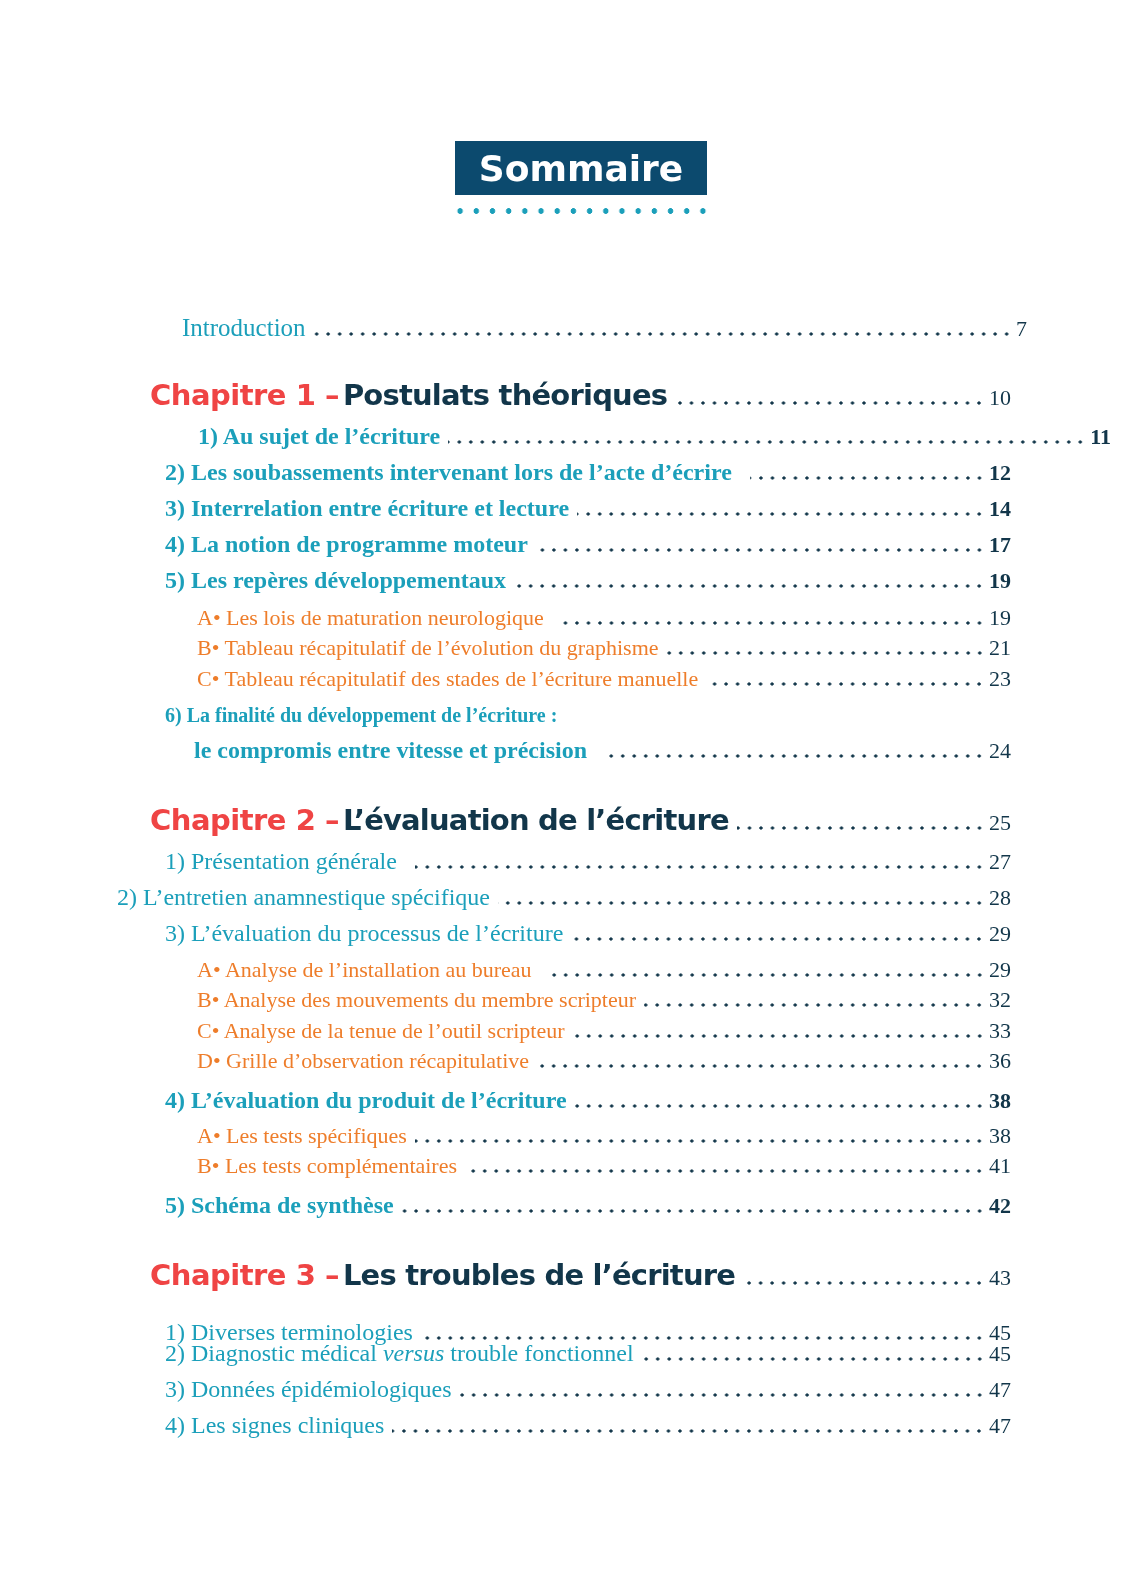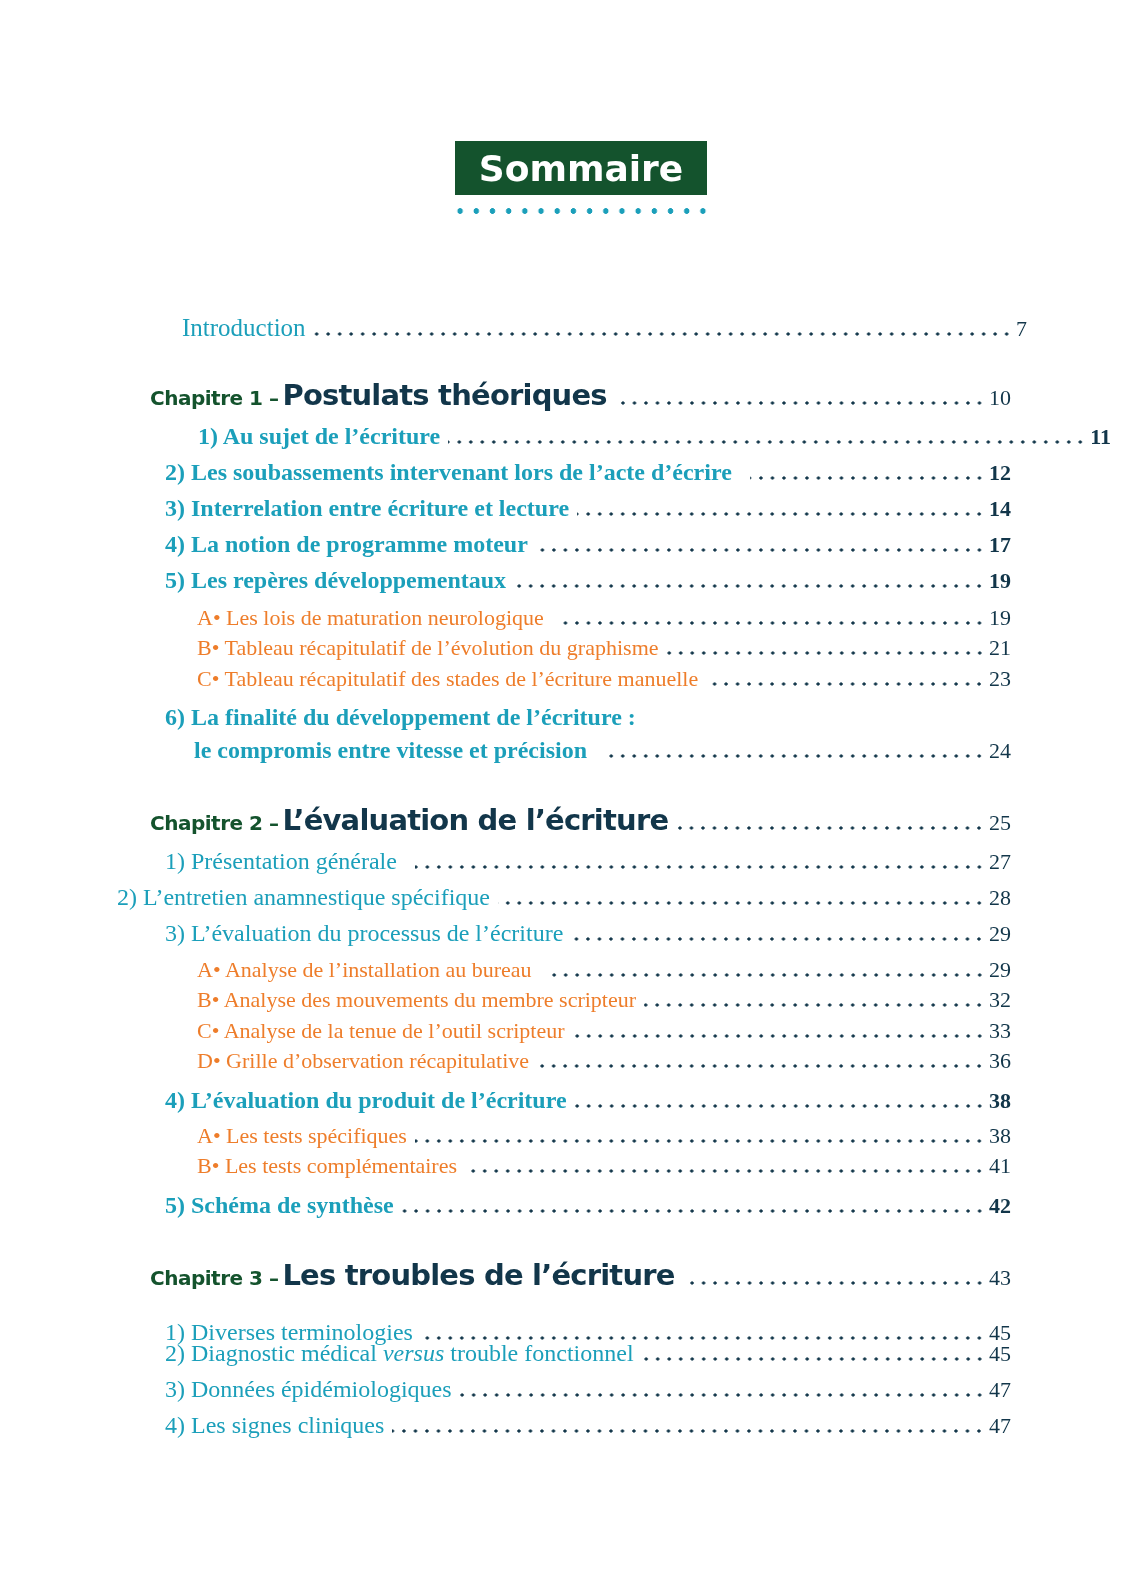--- a/index.html
+++ b/index.html
@@ -1,46 +1,46 @@
 <!DOCTYPE html>
 <html><head>
 <meta charset="utf-8">
 <style>
   html, body { margin:0; padding:0; background:#ffffff; }
   body { width:1142px; height:1575px; position:relative; overflow:hidden; }
   .title-box {
     position:absolute; left:455px; top:141px; width:252px; height:54px;
-    background:#14532d; color:#fff; display:flex; align-items:center; justify-content:center;
+    background:#0c4a6e; color:#fff; display:flex; align-items:center; justify-content:center;
     font-family:"DejaVu Sans", sans-serif; font-weight:bold; font-size:36px;
   }
   .title-dots {
     position:absolute; left:452px; top:207px; width:260px; height:8px;
     background-image: radial-gradient(circle, #1b9fba 2.6px, transparent 3px);
     background-size: 16.2px 8px; background-repeat: repeat-x;
   }
   .toc { position:absolute; left:0; top:0; width:1142px; }
   .row {
     position:absolute; left:0; width:1142px; display:flex; align-items:baseline;
     font-family:"Liberation Serif", serif; white-space:nowrap;
   }
   .row .label { flex:0 0 auto; }
   .row .leader {
     flex:1 1 auto; margin:0 4px 0 8px; height:4px; align-self:baseline;
     background-image: radial-gradient(circle, #12364a 1.4px, transparent 1.8px);
     background-size: 11.5px 4px; background-repeat: repeat-x; background-position: right center;
   }
   .row .page { flex:0 0 auto; color:#12364a; font-size:22px; width:auto; padding-right:0; }
   .intro { color:#1b9fba; font-size:25px; }
-  .chap .chap-num { font-family:"DejaVu Sans", sans-serif; font-weight:bold; font-size:20px; color:#14532d; letter-spacing:-0.5px; }
+  .chap .chap-num { font-family:"DejaVu Sans", sans-serif; font-weight:bold; font-size:29px; color:#ef4444; letter-spacing:-0.5px; }
   .chap .chap-title { font-family:"DejaVu Sans", sans-serif; font-weight:bold; font-size:29px; color:#12364a; letter-spacing:-0.8px; }
   .sec { color:#1b9fba; font-size:24px; }
   .sec.bold { font-weight:bold; }
   .sub { color:#ee7d2a; font-size:22px; }
   .row.cont .label { color:#1b9fba; font-size:24px; font-weight:bold; }
-  .nodots { color:#1b9fba; font-size:24px; font-weight:bold; }
+  .nodots { color:#1b9fba; font-size:20px; font-weight:bold; }
 </style>
 </head>
 <body>
 
 <div class="title-box">
   <span>Sommaire</span>
 </div>
 <div class="title-dots"></div>
 
 <div class="toc">

